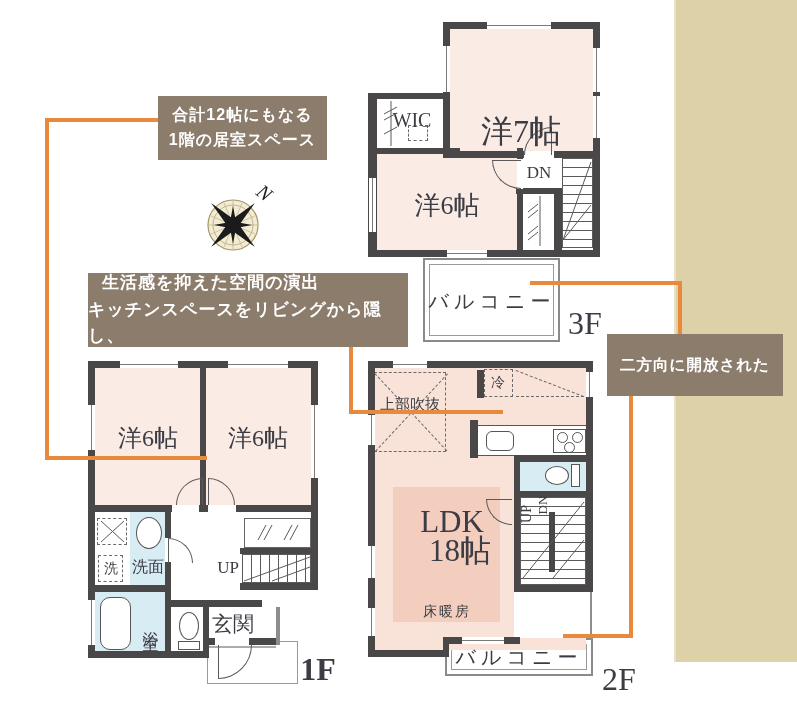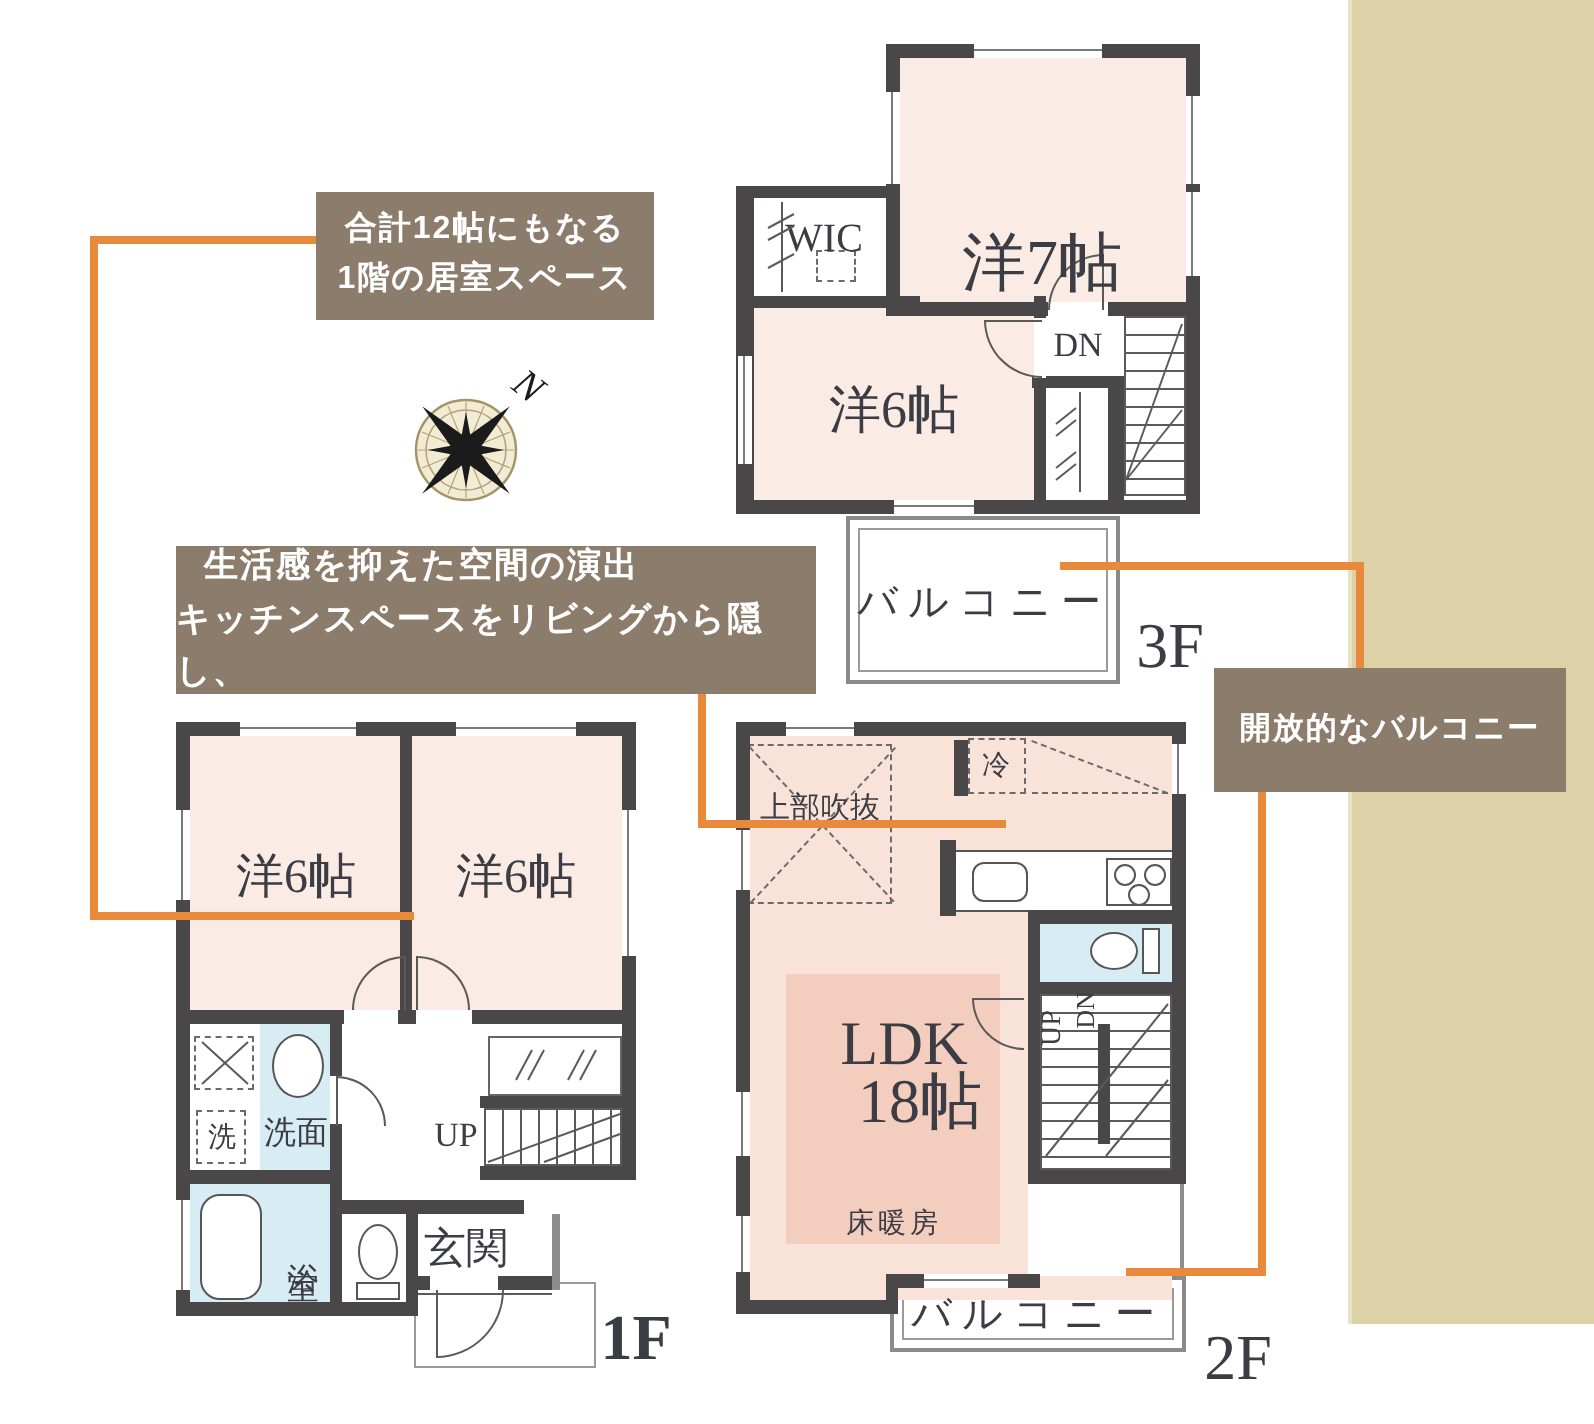--- a/index.html
+++ b/index.html
@@ -297,14 +297,14 @@
 
 <div class="note" style="left:158px;top:96px;width:169px;height:64px;font-size:16px;">
   <div>合計12帖にもなる</div>
   <div>1階の居室スペース</div>
 </div>
 <div class="note" style="left:88px;top:273px;width:320px;height:74px;font-size:17px;">
   <div style="align-self:flex-start;padding-left:14px;">生活感を抑えた空間の演出</div>
   <div>キッチンスペースをリビングから隠し、</div>
 </div>
 <div class="note" style="left:607px;top:334px;width:176px;height:62px;font-size:15.5px;">
-  <div>開放的なバルコニー</div>
+  <div>二方向に開放された</div>
 </div>
 
 </body></html>

